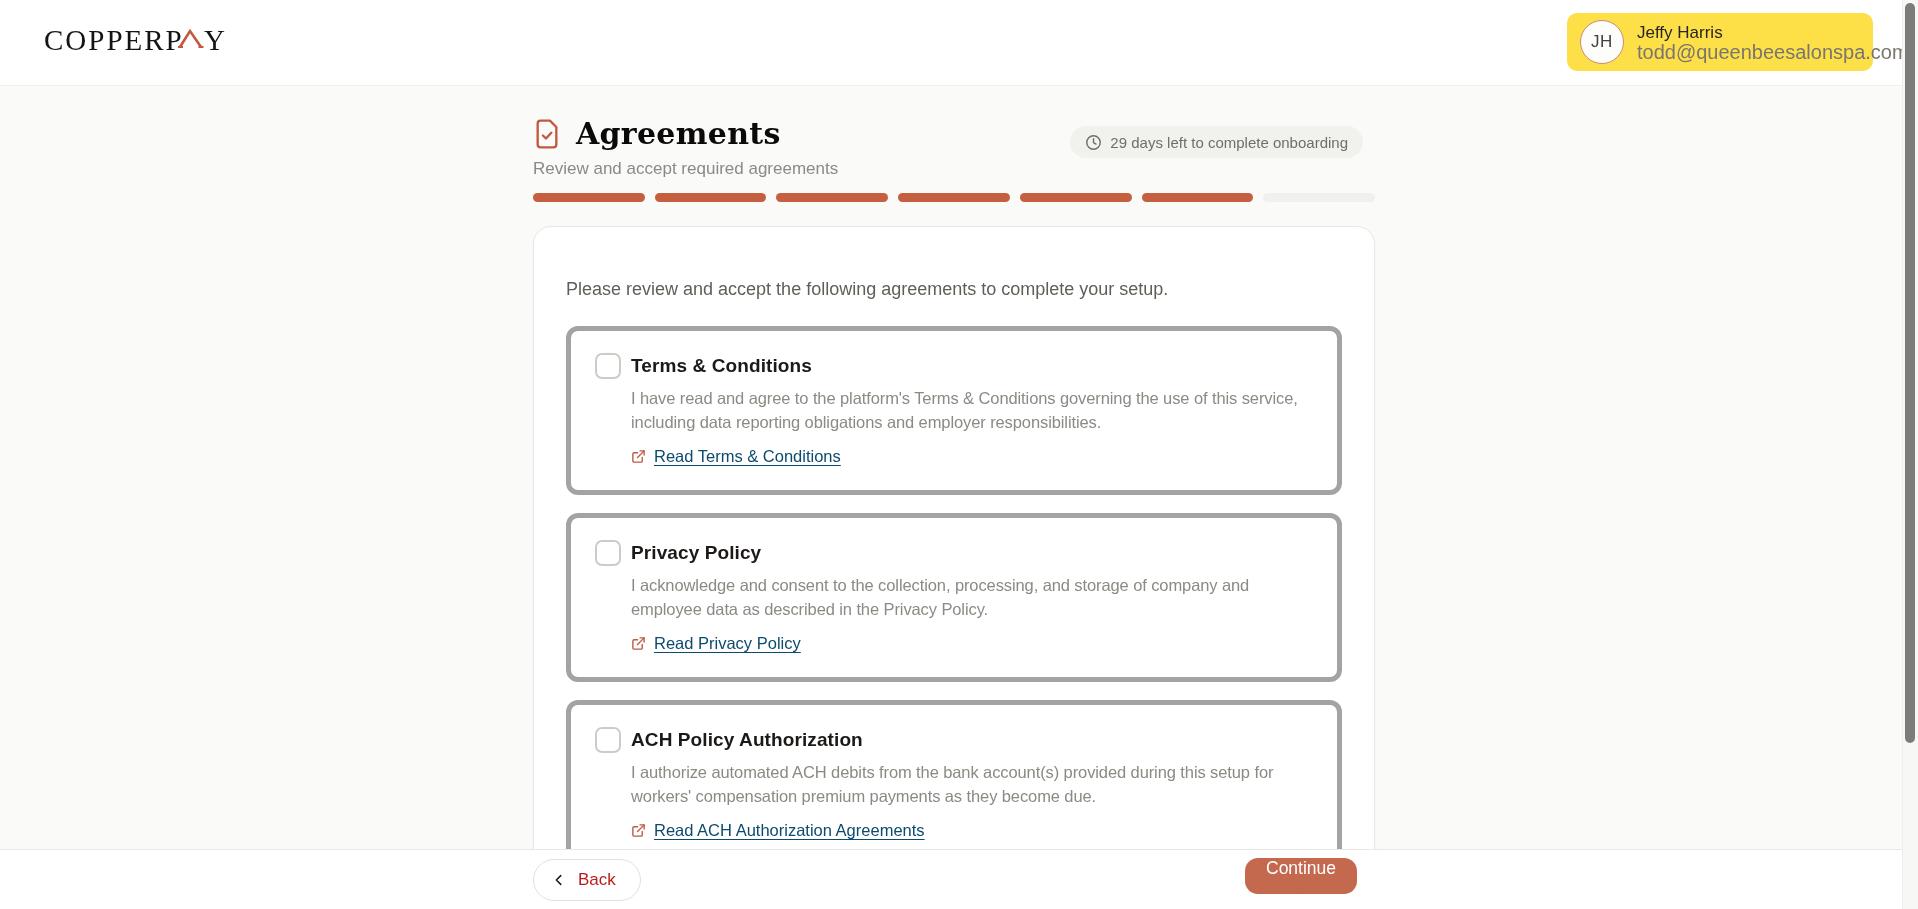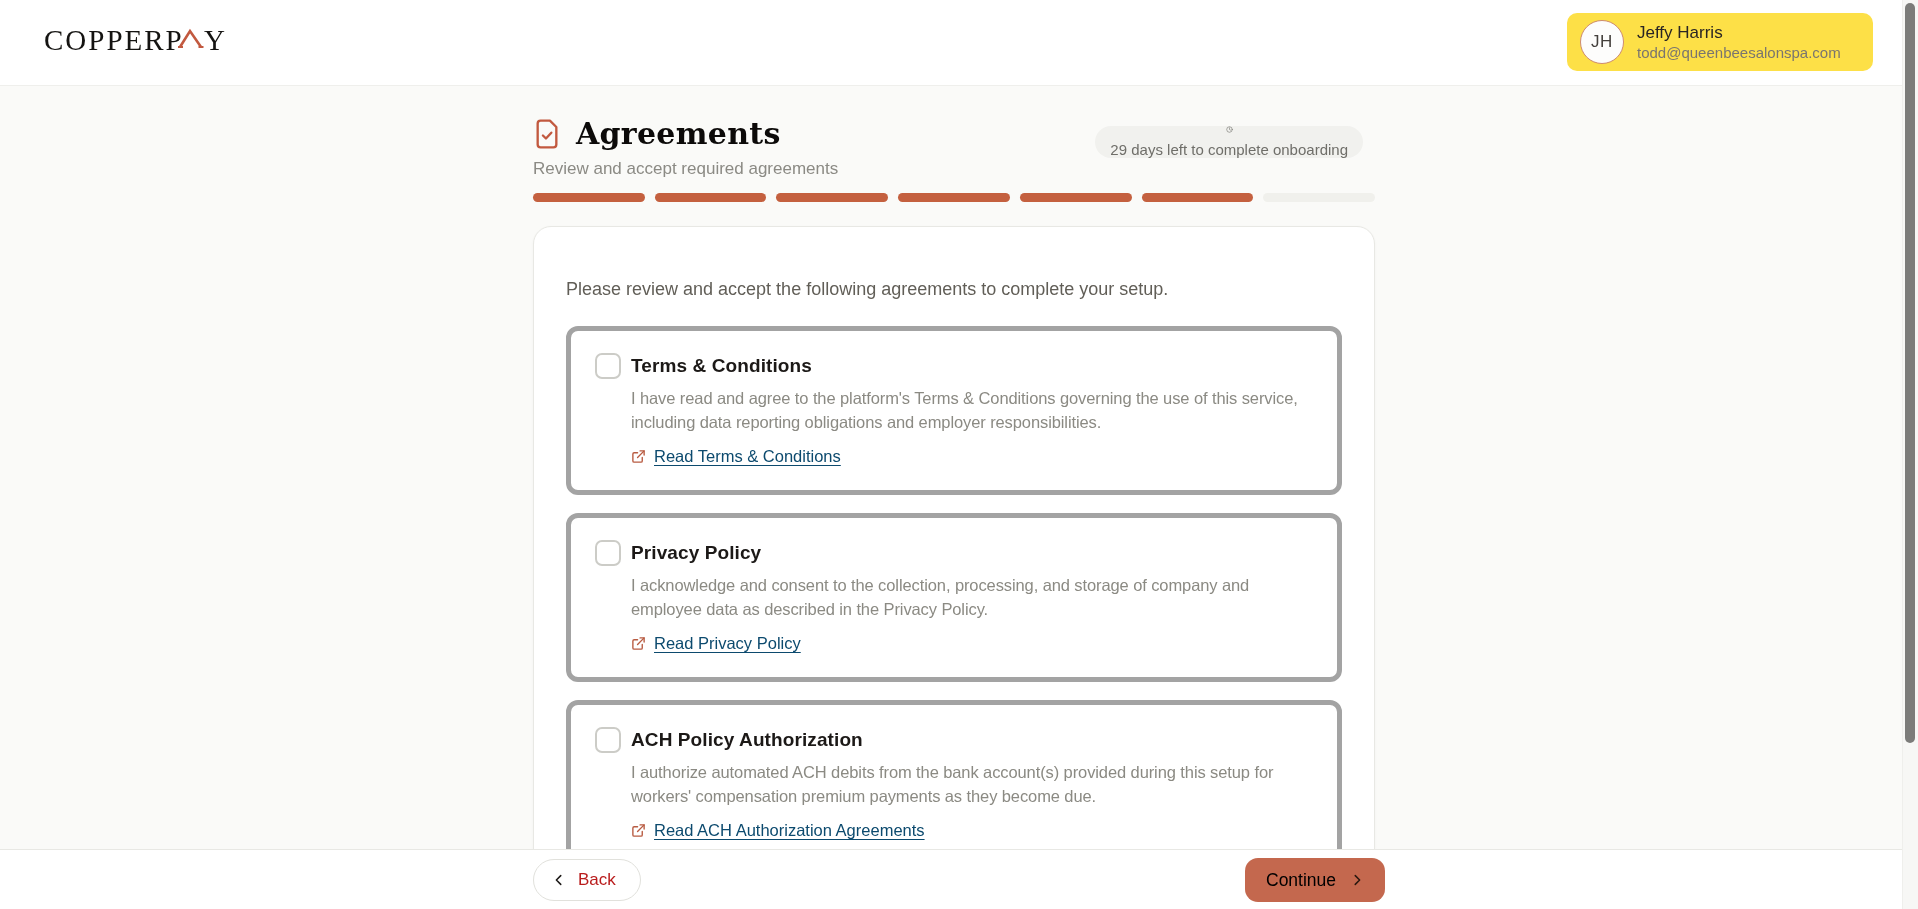--- a/index.html
+++ b/index.html
@@ -26,40 +26,40 @@
     background:#fde047; border-radius:10px; display:flex; align-items:center;
     gap:13px; padding-left:13px; box-sizing:border-box; cursor:pointer;
   }
   .avatar {
     width:44px; height:44px; border-radius:50%; box-sizing:border-box;
     border:1.5px solid #CE8B6F; background:#FDFDFC; flex:none;
     display:flex; align-items:center; justify-content:center;
     color:#44403C; font-size:17px; letter-spacing:0.5px;
   }
   .user-name { font-size:17px; color:#292524; line-height:21px; }
-  .user-email { font-size:15px; color:#7A756F; line-height:19px; }
+  .user-email { font-size:20px; color:#7A756F; line-height:19px; }
 
   
   .main {
     position:absolute; top:86px; left:0; width:1918px; height:763px;
     background:#FAFAF8; overflow:hidden;
   }
   .content { position:absolute; left:533px; top:0; width:842px; }
 
   .title-row { margin-top:30px; display:flex; align-items:center; gap:15px; }
   .page-title {
     font-family:"DejaVu Serif", serif; font-weight:700; font-size:30px;
     margin:0; color:#0C0A09; letter-spacing:0.3px;
   }
   .subtitle { margin-top:8px; font-size:17px; color:#8B8A84; }
 
   .days-badge {
     position:absolute; top:40px; right:12px; height:32px;
     background:#F1F1EE; border-radius:16px; display:flex; align-items:center;
-    gap:8px; padding:0 15px; color:#6F6E69; font-size:15px; white-space:nowrap;flex-direction:column;
+    gap:8px; padding:0 15px; color:#6F6E69; font-size:15px; white-space:nowrap;
   }
 
   .progress { margin-top:14px; display:flex; gap:10px; }
   .progress .seg { height:9px; flex:1; border-radius:5px; }
 
   .outer-card {
     margin-top:24px; background:#ffffff; border:1px solid #E8E8E4;
     border-radius:18px; padding:28px 32px; height:680px; box-sizing:border-box;
     box-shadow:0 1px 3px rgba(0,0,0,0.04);
   }
@@ -91,24 +91,24 @@
     position:absolute; bottom:0; left:0; width:1918px; height:60px;
     background:#ffffff; border-top:1px solid #E8E8E4; box-sizing:border-box; z-index:5;
   }
   .back-btn {
     position:absolute; left:533px; top:9px; height:42px; border-radius:21px;
     border:1px solid #E1E1DC; background:#ffffff; display:flex; align-items:center;
     gap:12px; padding:0 24px 0 18px; font-size:17px; color:#b91c1c;
     font-family:inherit; cursor:pointer;
   }
   .continue-btn {
-    position:absolute; left:1245px; top:8px; height:44px; border-radius:13px;
+    position:absolute; left:1245px; top:8px; height:36px; border-radius:13px;
     border:none; background:#C4684E; display:flex; align-items:center;
-    gap:14px; padding:0 21px; font-size:17.5px; color:#000000;
-    font-family:inherit; cursor:pointer;
+    gap:14px; padding:0 21px; font-size:17.5px; color:#ffffff;
+    font-family:inherit; cursor:pointer;flex-direction:column;
   }
 
   
   .scroll-track {
     position:absolute; right:0; top:0; width:16px; height:909px;
     background:#F7F7F5; border-left:1px solid #EFEFEC; box-sizing:border-box; z-index:10;
   }
   .scroll-thumb {
     position:absolute; right:3px; top:3px; width:10px; height:740px;
     border-radius:5px; background:#7C7C7A; cursor:pointer;

